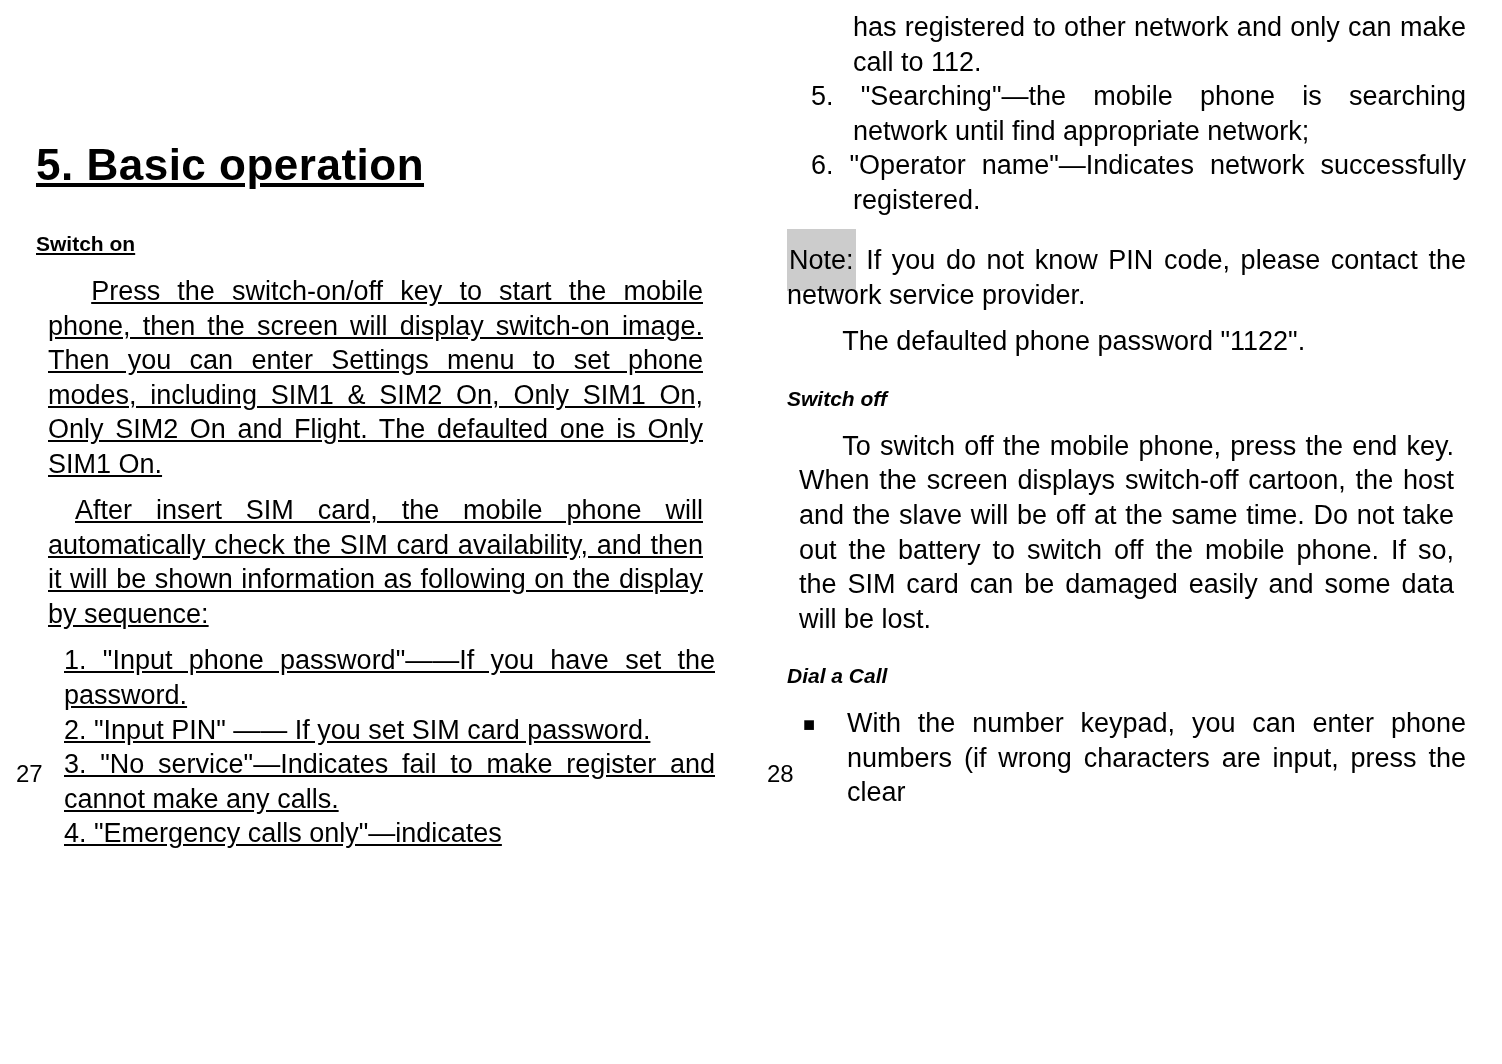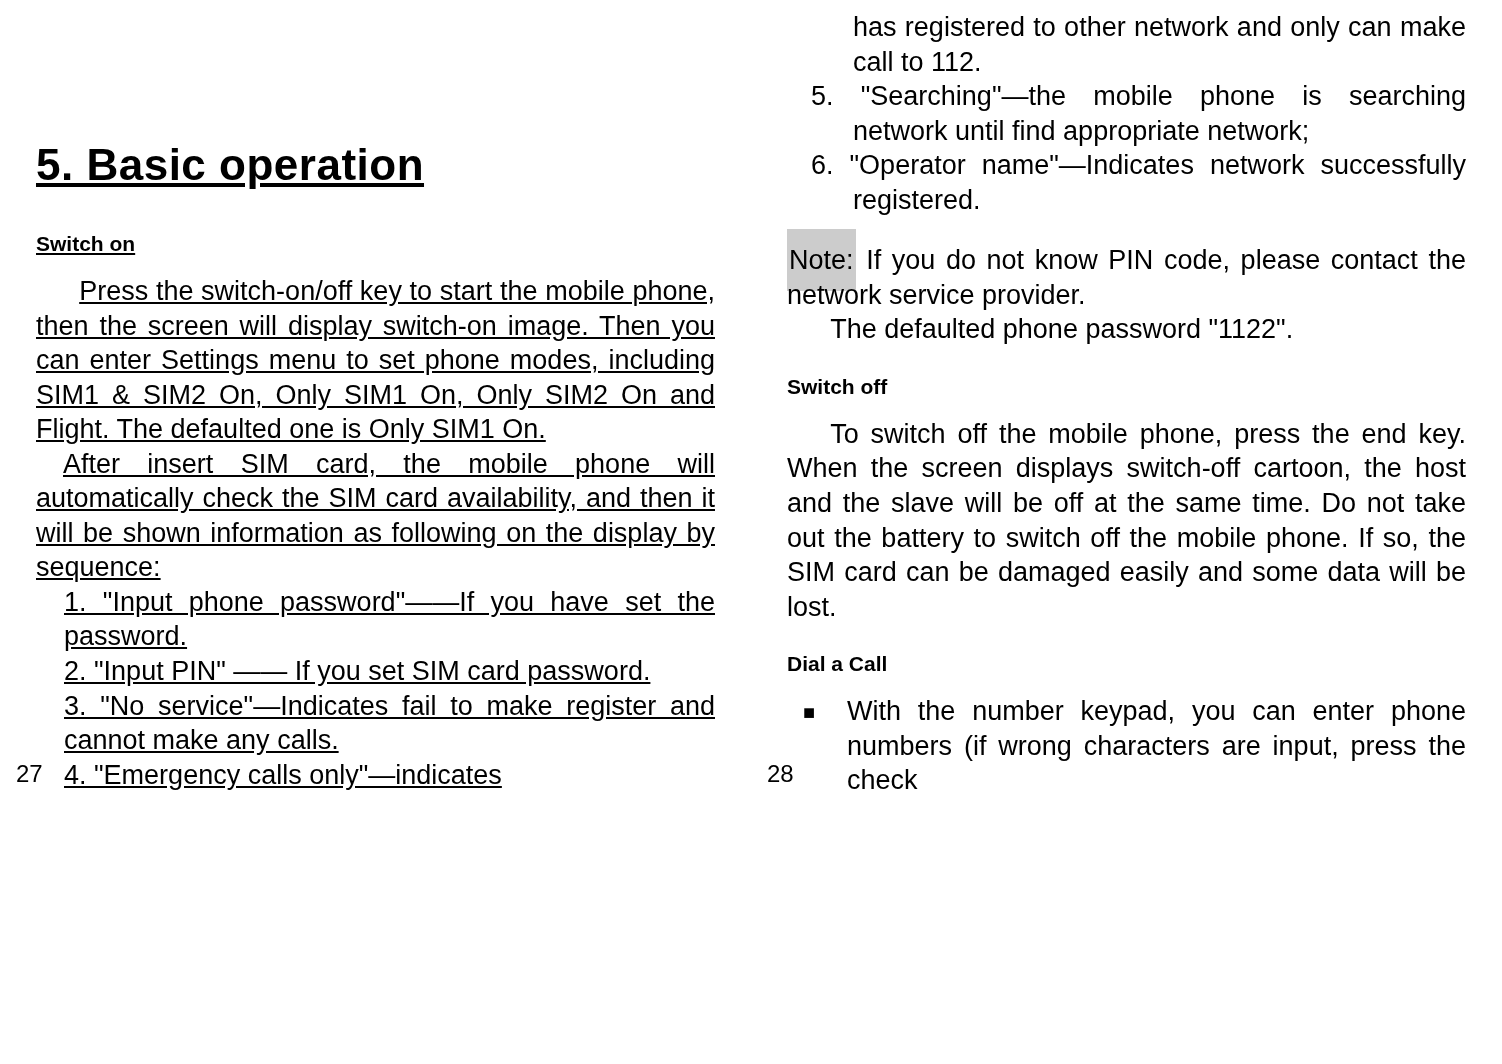--- a/index.html
+++ b/index.html
@@ -38,25 +38,26 @@
     margin: 0 0 42px 0;
     letter-spacing: 0.5px;
   }
   h2.subhead {
     font-size: 21px;
     font-weight: 700;
     margin: 0 0 18px 0;
   }
   h2.subhead.spaced {
     margin-top: 28px;
+    font-style: italic;
   }
   p.body {
     font-size: 27px;
     line-height: 1.28;
-    margin: 0;
+    margin: 12px;
     text-align: justify;
     text-justify: inter-word;
   }
   p.indent {
     text-indent: 1.6em;
   }
   p.small-indent {
     text-indent: 1.0em;
   }
   p.note {
@@ -163,19 +164,19 @@
     <p class="body indent">The defaulted phone password "1122".</p>
 
     <h2 class="subhead spaced">Switch off</h2>
 
     <p class="body indent">To switch off the mobile phone, press the end key. When the screen displays switch-off cartoon, the host and the slave will be off at the same time. Do not take out the battery to switch off the mobile phone. If so, the SIM card can be damaged easily and some data will be lost.</p>
 
     <h2 class="subhead spaced">Dial a Call</h2>
 
     <div class="bullet-block">
       <div class="bullet-sym">■</div>
-      <div class="bullet-text">With the number keypad, you can enter phone numbers (if wrong characters are input, press the check</div>
+      <div class="bullet-text">With the number keypad, you can enter phone numbers (if wrong characters are input, press the clear</div>
     </div>
 
     <div class="page-number">28</div>
   </div>
 
 </div>
 
 </body></html>

